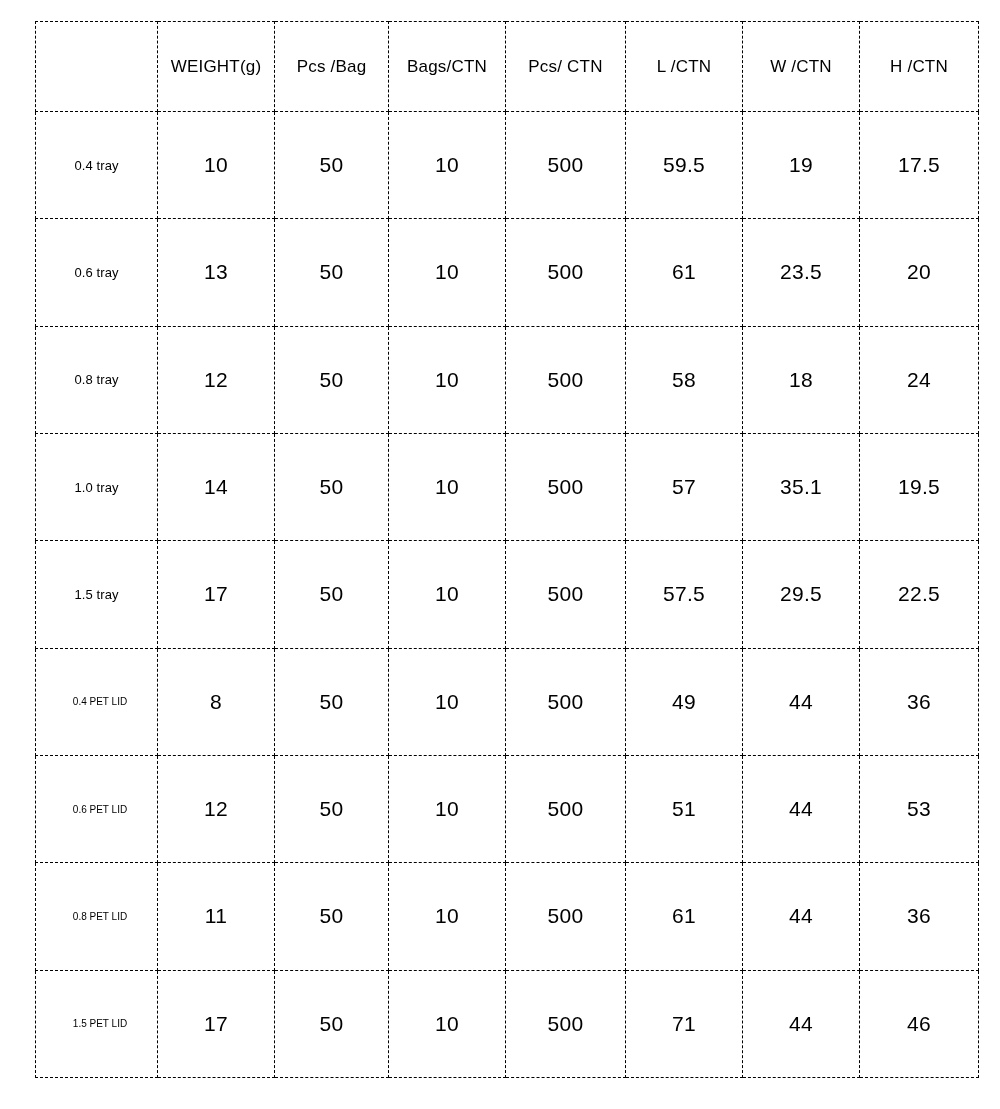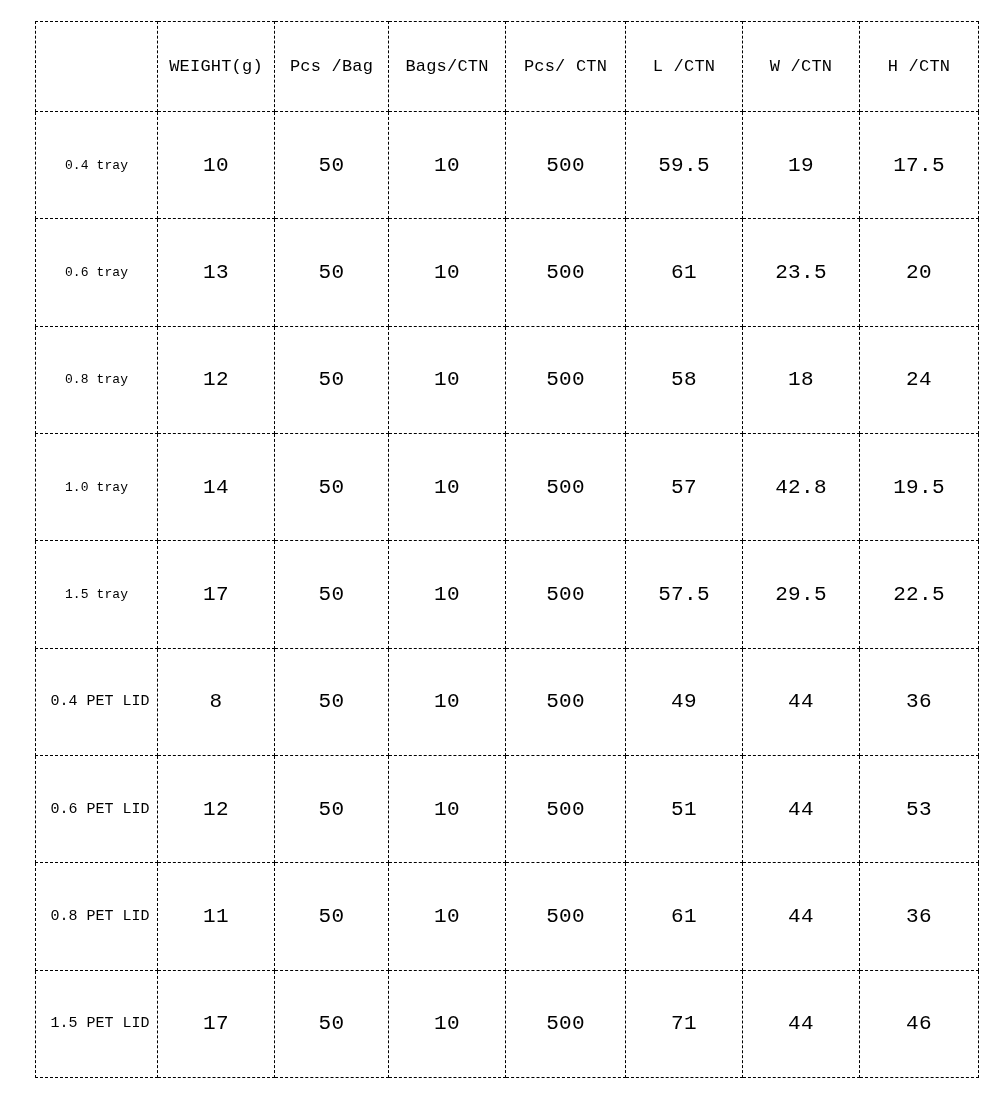--- a/index.html
+++ b/index.html
@@ -14,21 +14,20 @@
     color: #000000;
     overflow: hidden;
   }
 
   #spec-table-wrap {
     position: absolute;
     left: 35px;
     top: 21px;
     width: 943px;
     height: 1057px;
-    font-family: Liberation Mono, monospace;
   }
 
   table.spec-table {
     border-collapse: collapse;
     table-layout: fixed;
     width: 943px;
     height: 1057px;
   }
 
   table.spec-table td,
@@ -65,21 +64,21 @@
   
   tr.data-row { height: 96.7px; }
 
   td.row-label {
     font-size: 13px;
     text-align: left;
     padding-left: 10px;
     letter-spacing: 0.1px;
   }
   td.row-label.small-label {
-    font-size: 15px;
+    font-size: 10px;
     padding-left: 7px;
     letter-spacing: 0px;
   }
 
   td.data-cell {
     font-size: 21px;
     letter-spacing: 0.3px;
   }
 </style>
 </head>
@@ -140,21 +139,21 @@
           <td class="data-cell">18</td>
           <td class="data-cell">24</td>
         </tr>
         <tr class="data-row">
           <td class="row-label">1.0 tray</td>
           <td class="data-cell">14</td>
           <td class="data-cell">50</td>
           <td class="data-cell">10</td>
           <td class="data-cell">500</td>
           <td class="data-cell">57</td>
-          <td class="data-cell">42.8</td>
+          <td class="data-cell">35.1</td>
           <td class="data-cell">19.5</td>
         </tr>
         <tr class="data-row">
           <td class="row-label">1.5 tray</td>
           <td class="data-cell">17</td>
           <td class="data-cell">50</td>
           <td class="data-cell">10</td>
           <td class="data-cell">500</td>
           <td class="data-cell">57.5</td>
           <td class="data-cell">29.5</td>

